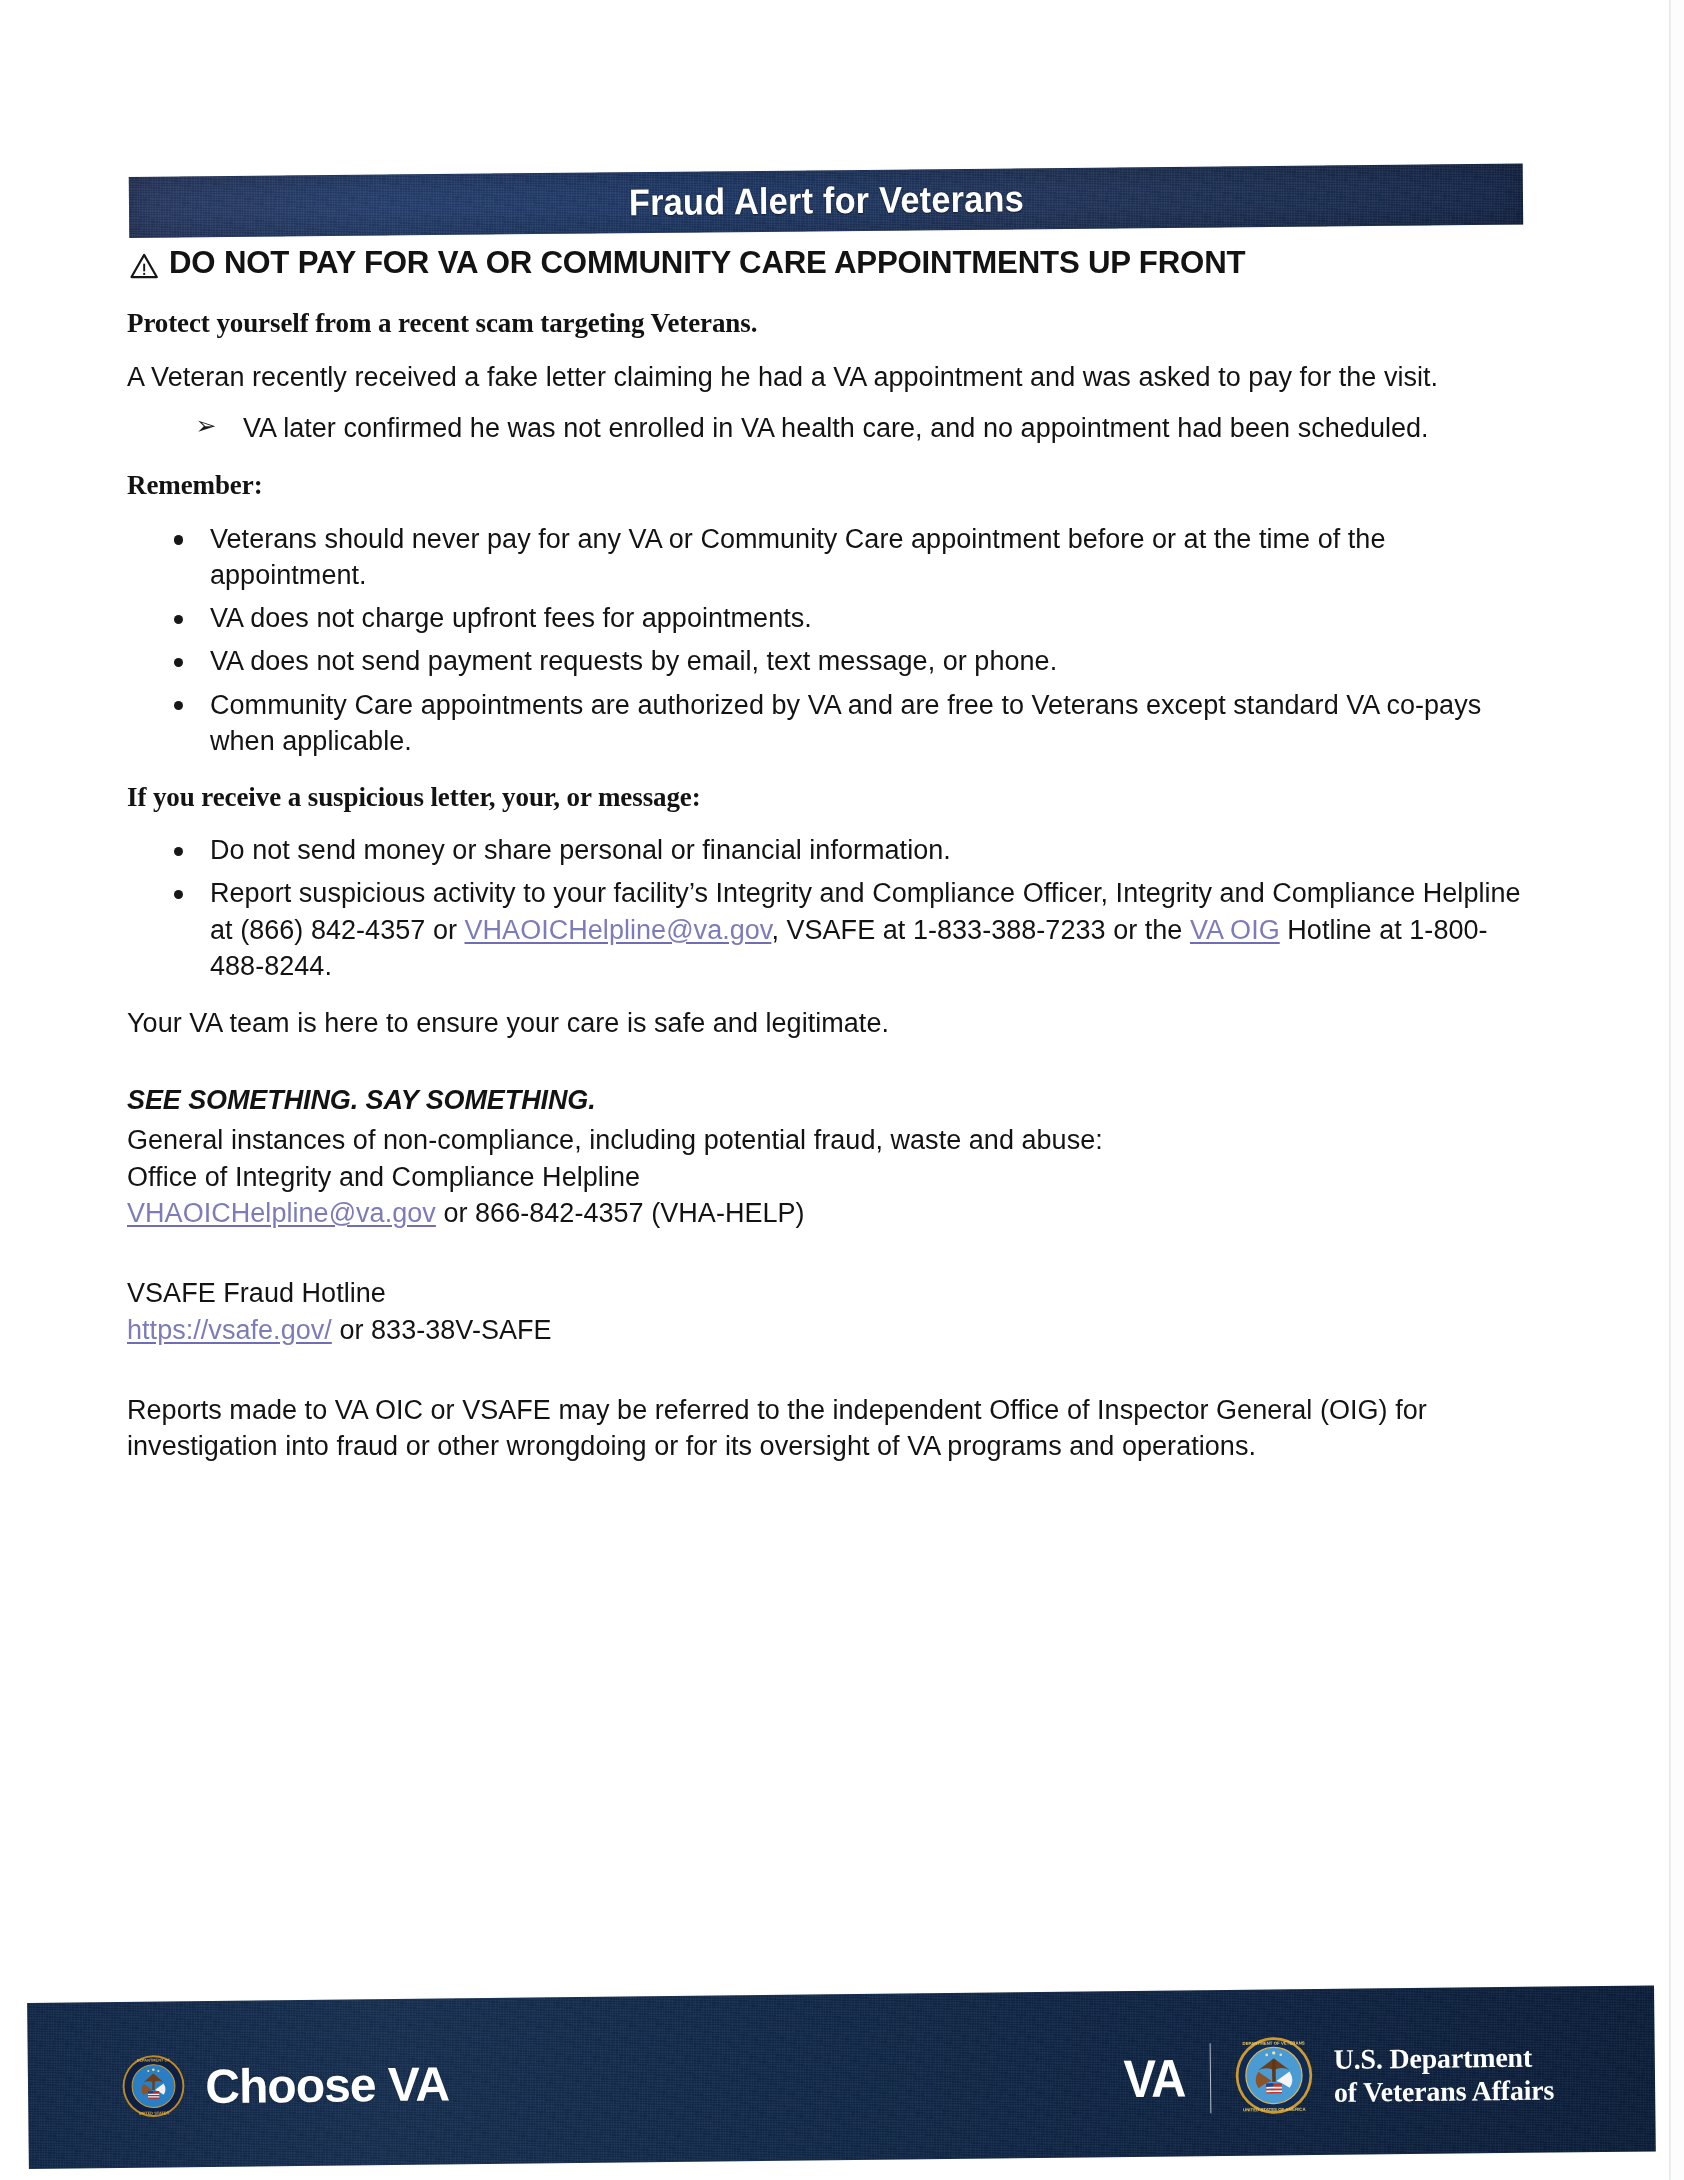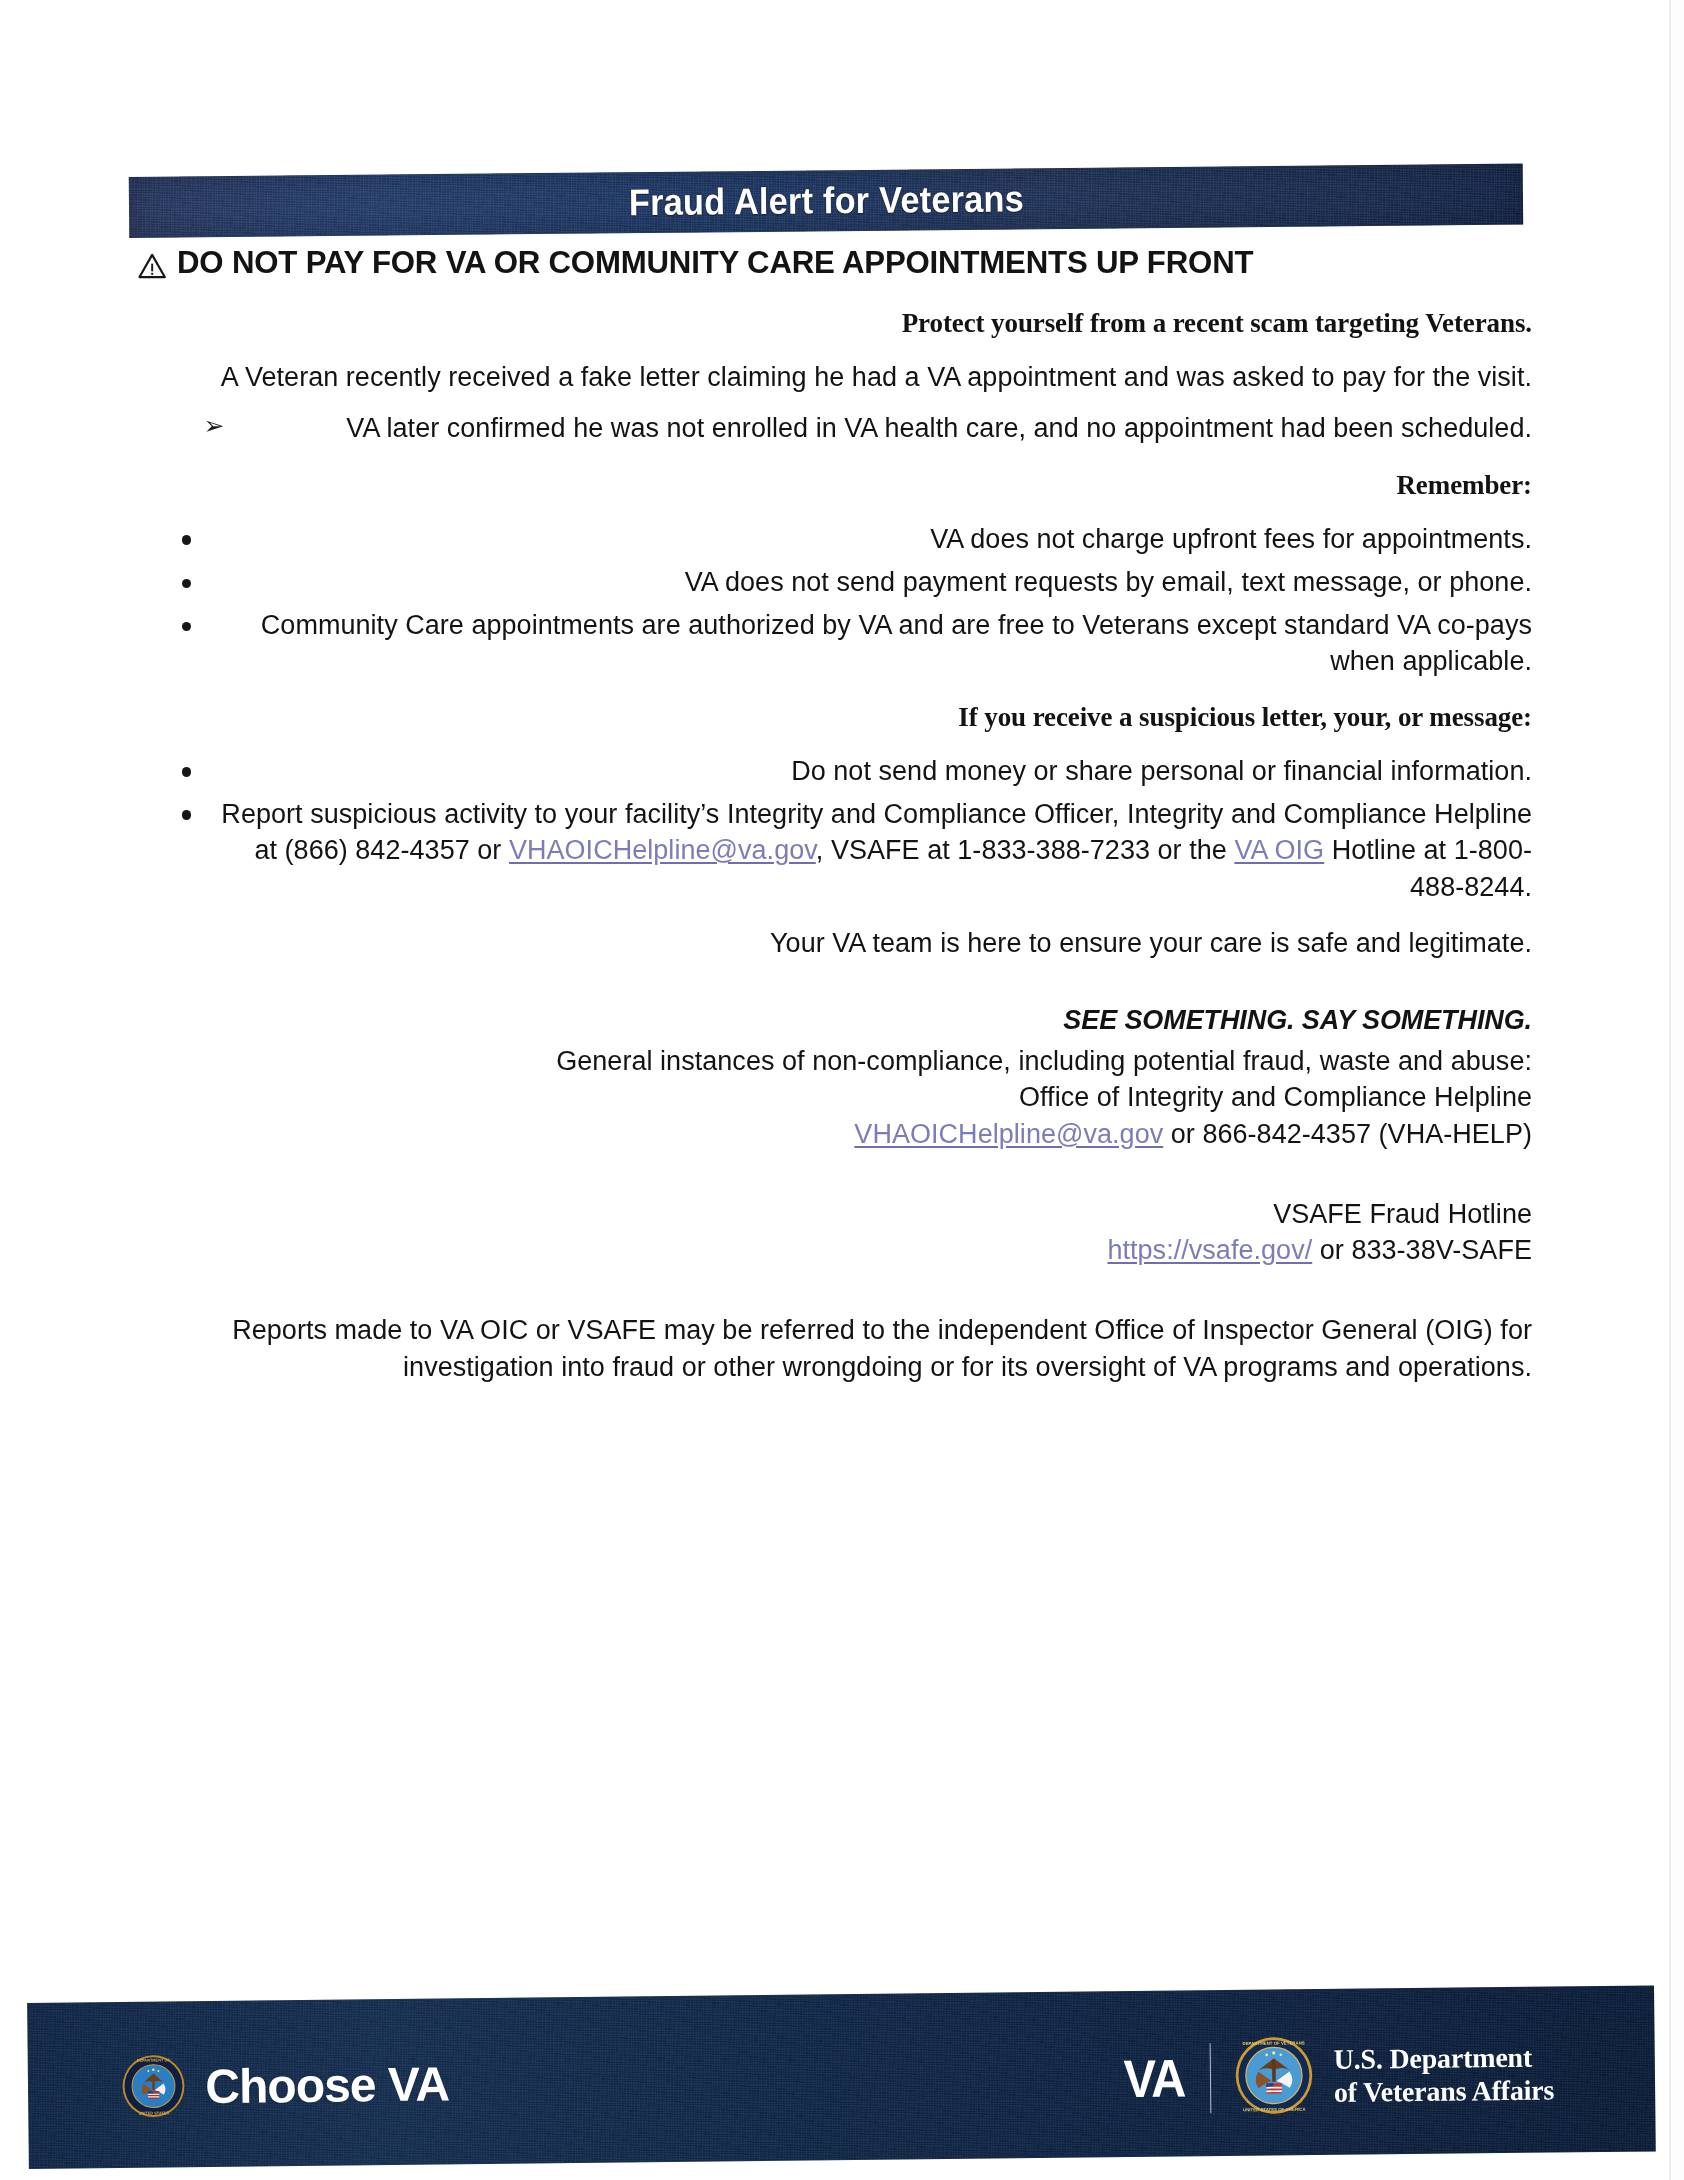--- a/index.html
+++ b/index.html
@@ -69,25 +69,24 @@
     font-size: 37px;
     letter-spacing: 0.2px;
     transform: scaleX(0.93);
     text-shadow: 0 0 1.7px rgba(0,0,0,0.55), 0 0.9px 0.9px rgba(0,0,0,0.4);
     white-space: nowrap;
   }
 
   
   .doc {
     position: absolute;
-    left: 135px;
+    left: 127px;
     top: 245px;
     width: 1397px;
     color: #131313;
-    text-align: right;
   }
 
   .subtitle {
     font-size: 32px;
     font-weight: bold;
     letter-spacing: -0.2px;
     line-height: 1.12;
     margin: 0 0 25.6px 3.4px;
     display: flex;
     align-items: center;
@@ -292,20 +291,21 @@
 
   <p class="para">A Veteran recently received a fake letter claiming he had a VA appointment and was asked to pay for the visit.</p>
 
   <ul class="arrow-list">
     <li>VA later confirmed he was not enrolled in VA health care, and no appointment had been scheduled.</li>
   </ul>
 
   <p class="bold-head">Remember:</p>
 
   <ul class="dot-list">
+    <li>Veterans should never pay for any VA or Community Care appointment before or at the time of the appointment.</li>
     <li>VA does not charge upfront fees for appointments.</li>
     <li>VA does not send payment requests by email, text message, or phone.</li>
     <li>Community Care appointments are authorized by VA and are free to Veterans except standard VA co-pays when applicable.</li>
   </ul>
 
   <p class="bold-head">If you receive a suspicious letter, your, or message:</p>
 
   <ul class="dot-list">
     <li>Do not send money or share personal or financial information.</li>
     <li><span>Report suspicious activity to your facility’s Integrity and Compliance Officer, Integrity and Compliance Helpline at (866) 842-4357 or </span><a class="doclink" href="#">VHAOICHelpline@va.gov</a><span>, VSAFE at 1-833-388-7233 or the </span><a class="doclink" href="#">VA OIG</a><span> Hotline at 1-800-488-8244.</span></li>

